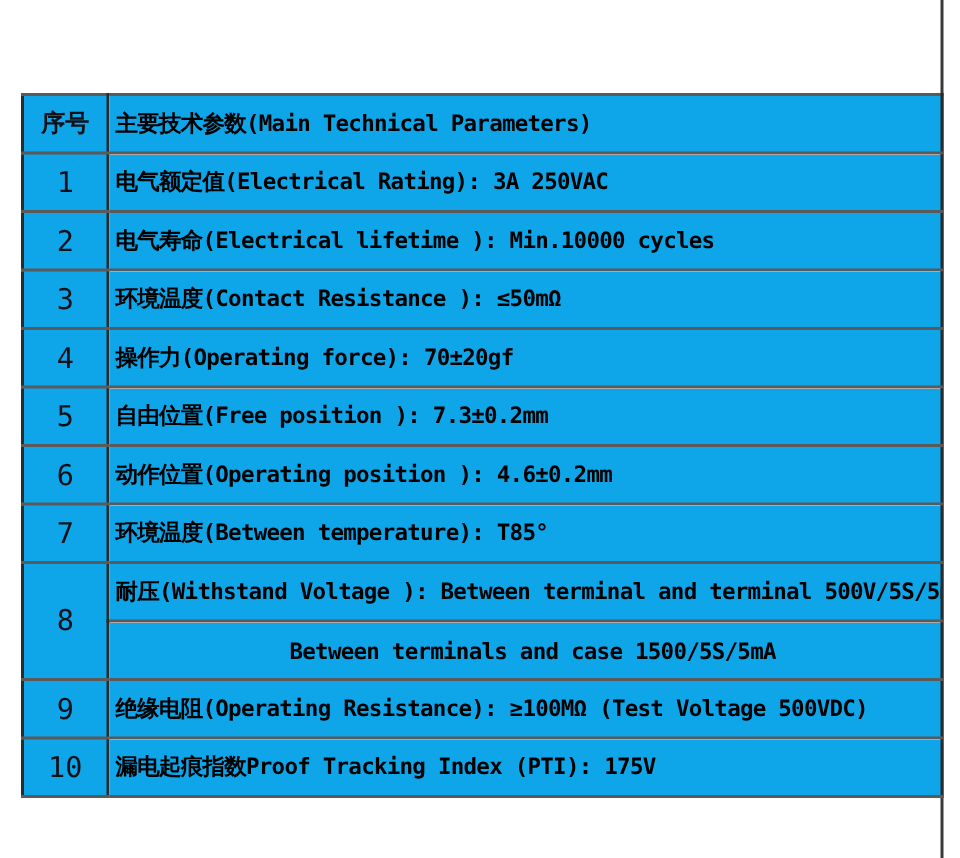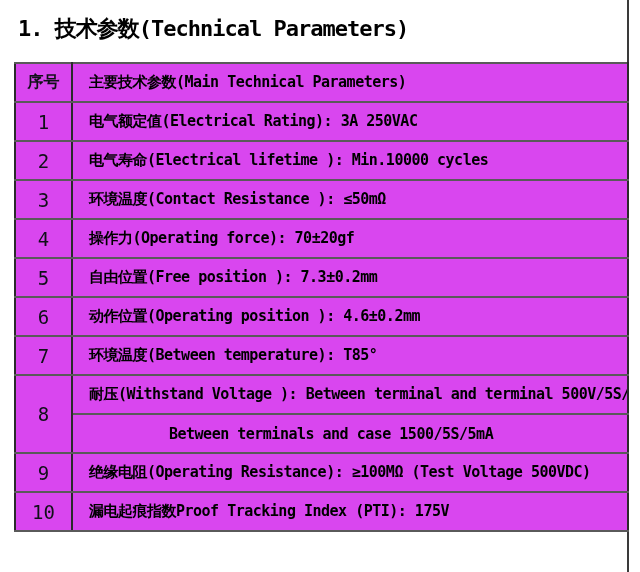--- a/index.html
+++ b/index.html
@@ -36,53 +36,52 @@
     border-collapse: collapse;
     table-layout: fixed;
   }
   table.params td {
     border-top: 2px solid #5a5a5a;
     border-bottom: 2px solid #5a5a5a;
     border-left: 2px solid #2b2b2b;
     border-right: 2px solid #2b2b2b;
     height: 39px;
     vertical-align: middle;
-    background: #d946ef;
+    background: #0ea5e9;
   }
   td.no-col {
     width: 57px;
     text-align: center;
     font-size: 19px;
     font-weight: normal;
     color: #101018;
   }
   td.param-col {
-    padding-left: 16px;
+    padding-left: 4px;
     font-size: 15px;
     font-weight: bold;
     letter-spacing: -0.5px;
     white-space: nowrap;
     overflow: hidden;
   }
   td.header-no {
     font-size: 16px;
     font-weight: bold;
   }
   td.param-indent2 {
-    padding-left: 96px;
+    padding-left: 120px;
   }
 </style>
 </head>
 <body>
 
 <div class="page">
 
   <div class="page-frame-right"></div>
 
-  <div class="section-title">1. 技术参数(Technical Parameters)</div>
 
   <table class="params">
     <tbody>
       <tr>
         <td class="no-col header-no">序号</td>
         <td class="param-col">主要技术参数(Main Technical Parameters)</td>
       </tr>
 
       <tr>
         <td class="no-col">1</td>

